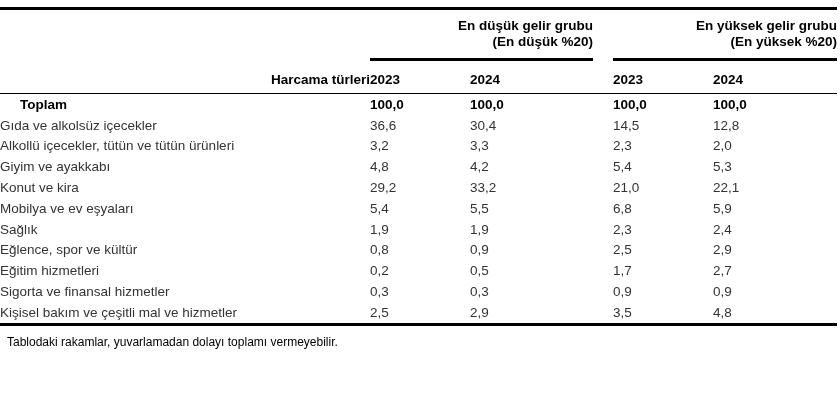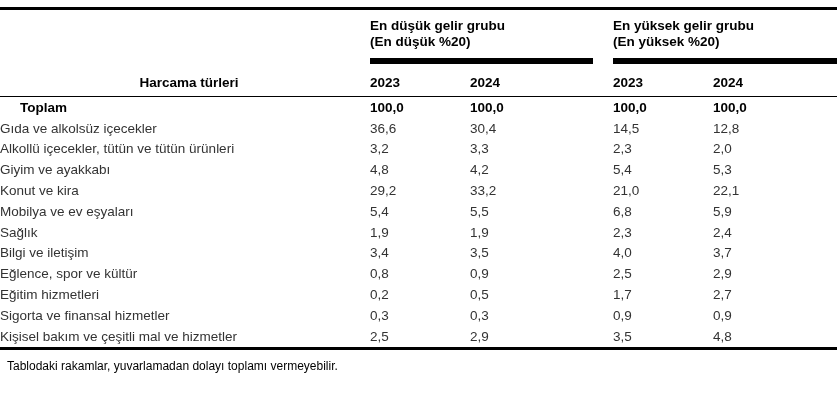--- a/index.html
+++ b/index.html
@@ -35,34 +35,34 @@
   tr.group-row th {
     height: 48px;
     font-weight: bold;
     color: #000000;
     font-size: 13.5px;
     line-height: 16px;
     vertical-align: middle;
     padding: 0;
   }
   tr.group-row th.group-head {
-    text-align: left;
-    border-bottom: 6px solid #000000;
+    text-align: right;
+    border-bottom: 3px solid #000000;
   }
   tr.year-row th {
     height: 26px;
     vertical-align: bottom;
     padding: 0 0 6px 0;
     border-bottom: 1.5px solid #000000;
     font-weight: bold;
     color: #000000;
     font-size: 13.5px;
   }
   th.row-label-head {
-    text-align: center;
+    text-align: right;
     padding-left: 8px !important;
     margin-left: 35px;
   }
   .num {
     text-align: left;
     padding: 0;
   }
   tbody td {
     height: 20.8px;
     padding: 0;
@@ -174,28 +174,20 @@
         </tr>
         <tr class="cat-row">
           <td class="label-cell">Sağlık</td>
           <td class="num">1,9</td>
           <td class="num">1,9</td>
           <td></td>
           <td class="num">2,3</td>
           <td class="num">2,4</td>
         </tr>
         <tr class="cat-row">
-          <td class="label-cell">Bilgi ve iletişim</td>
-          <td class="num">3,4</td>
-          <td class="num">3,5</td>
-          <td></td>
-          <td class="num">4,0</td>
-          <td class="num">3,7</td>
-        </tr>
-        <tr class="cat-row">
           <td class="label-cell">Eğlence, spor ve kültür</td>
           <td class="num">0,8</td>
           <td class="num">0,9</td>
           <td></td>
           <td class="num">2,5</td>
           <td class="num">2,9</td>
         </tr>
         <tr class="cat-row">
           <td class="label-cell">Eğitim hizmetleri</td>
           <td class="num">0,2</td>

